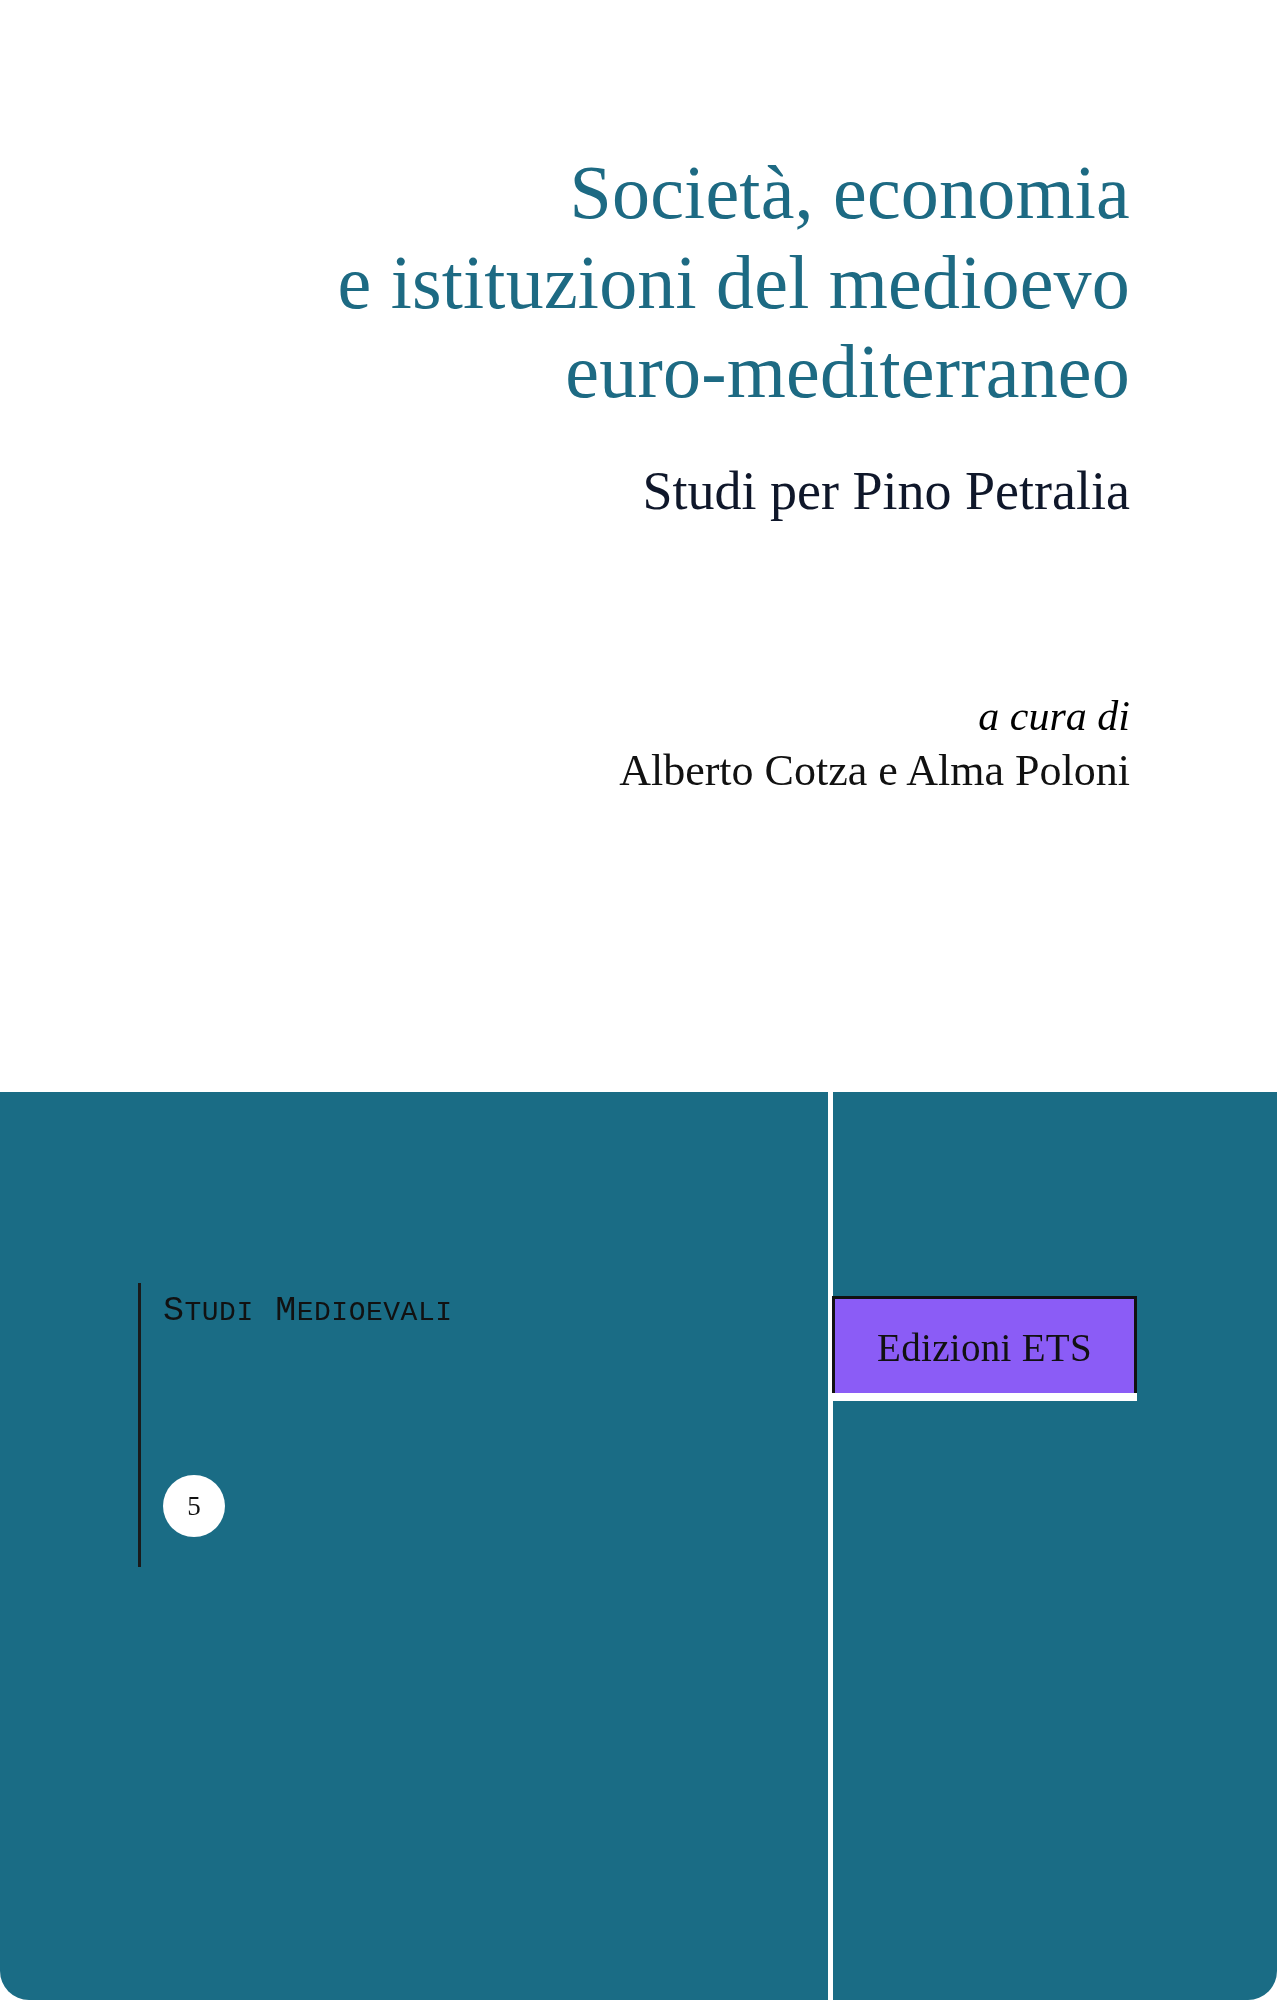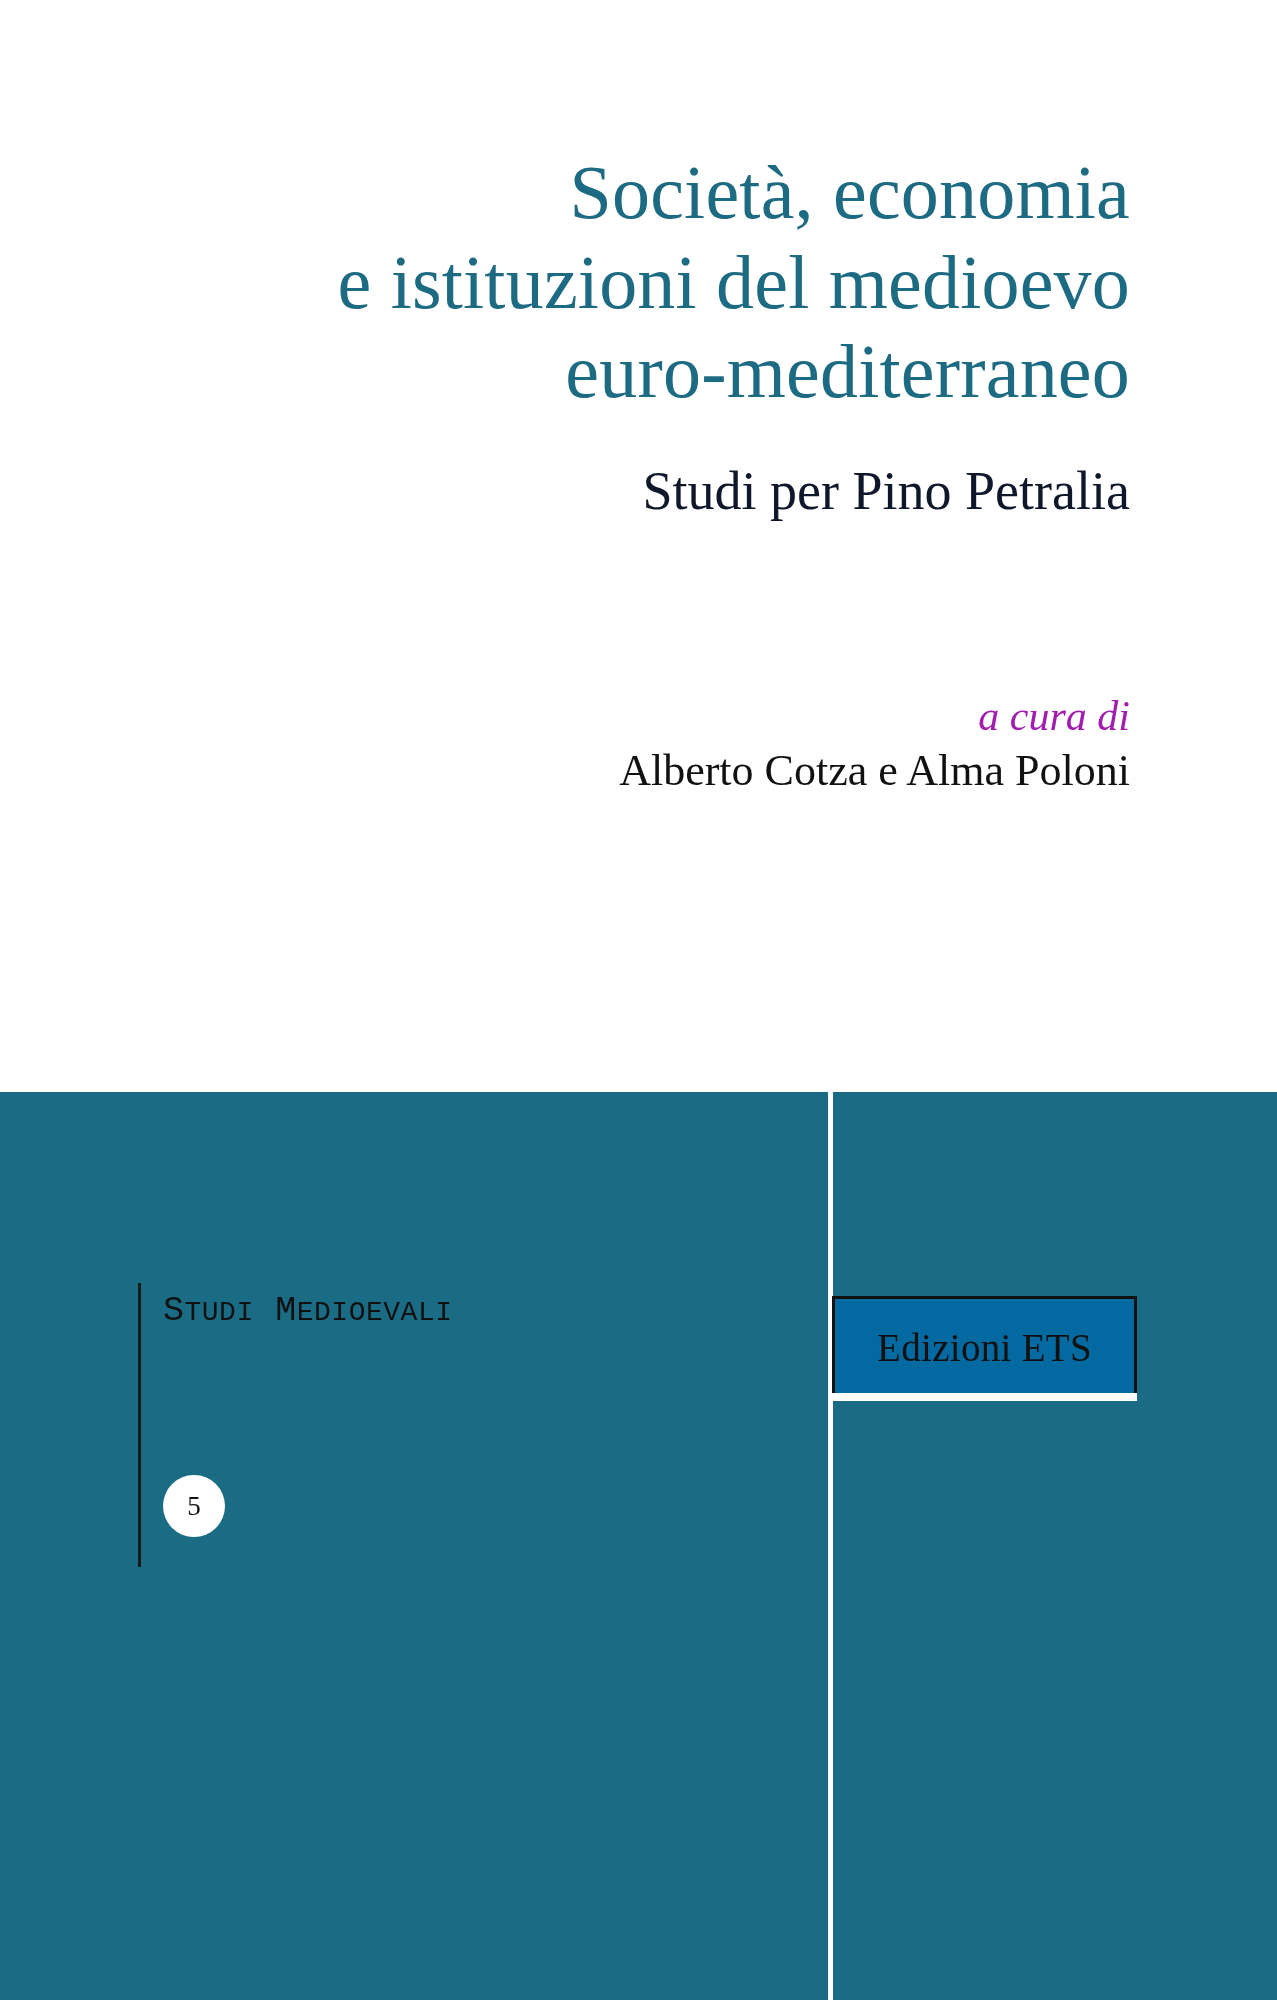--- a/index.html
+++ b/index.html
@@ -9,20 +9,21 @@
   }
   body {
     font-family: "Liberation Serif", serif;
   }
   .cover {
     position: relative;
     width: 1277px;
     height: 2000px;
     background: #ffffff;
     overflow: hidden;
+    border-radius: 29px;
   }
 
   
   .title-block {
     position: absolute;
     left: 120px;
     top: 148px;
     width: 1010px;
     text-align: right;
   }
@@ -49,21 +50,21 @@
     left: 120px;
     top: 690px;
     width: 1010px;
     text-align: right;
   }
   .editors-prefix {
     font-family: "Liberation Serif", serif;
     font-style: italic;
     font-size: 42px;
     line-height: 1.25;
-    color: #a21caf;
+    color: #000000;
   }
   .editors-names {
     margin-top: 0;
     font-family: "Liberation Serif", serif;
     font-size: 44px;
     line-height: 1.25;
     color: #111111;
     white-space: nowrap;
   }
 
@@ -133,21 +134,21 @@
     justify-content: center;
   }
 
   
   .publisher-box {
     position: absolute;
     left: 832px;
     top: 1296px;
     width: 305px;
     height: 100px;
-    background: #0369a1;
+    background: #8b5cf6;
     border: 3px solid #111111;
     border-bottom: none;
     box-sizing: border-box;
     display: flex;
     align-items: center;
     justify-content: center;
   }
   .publisher-name {
     font-family: "Liberation Serif", serif;
     font-size: 39px;

